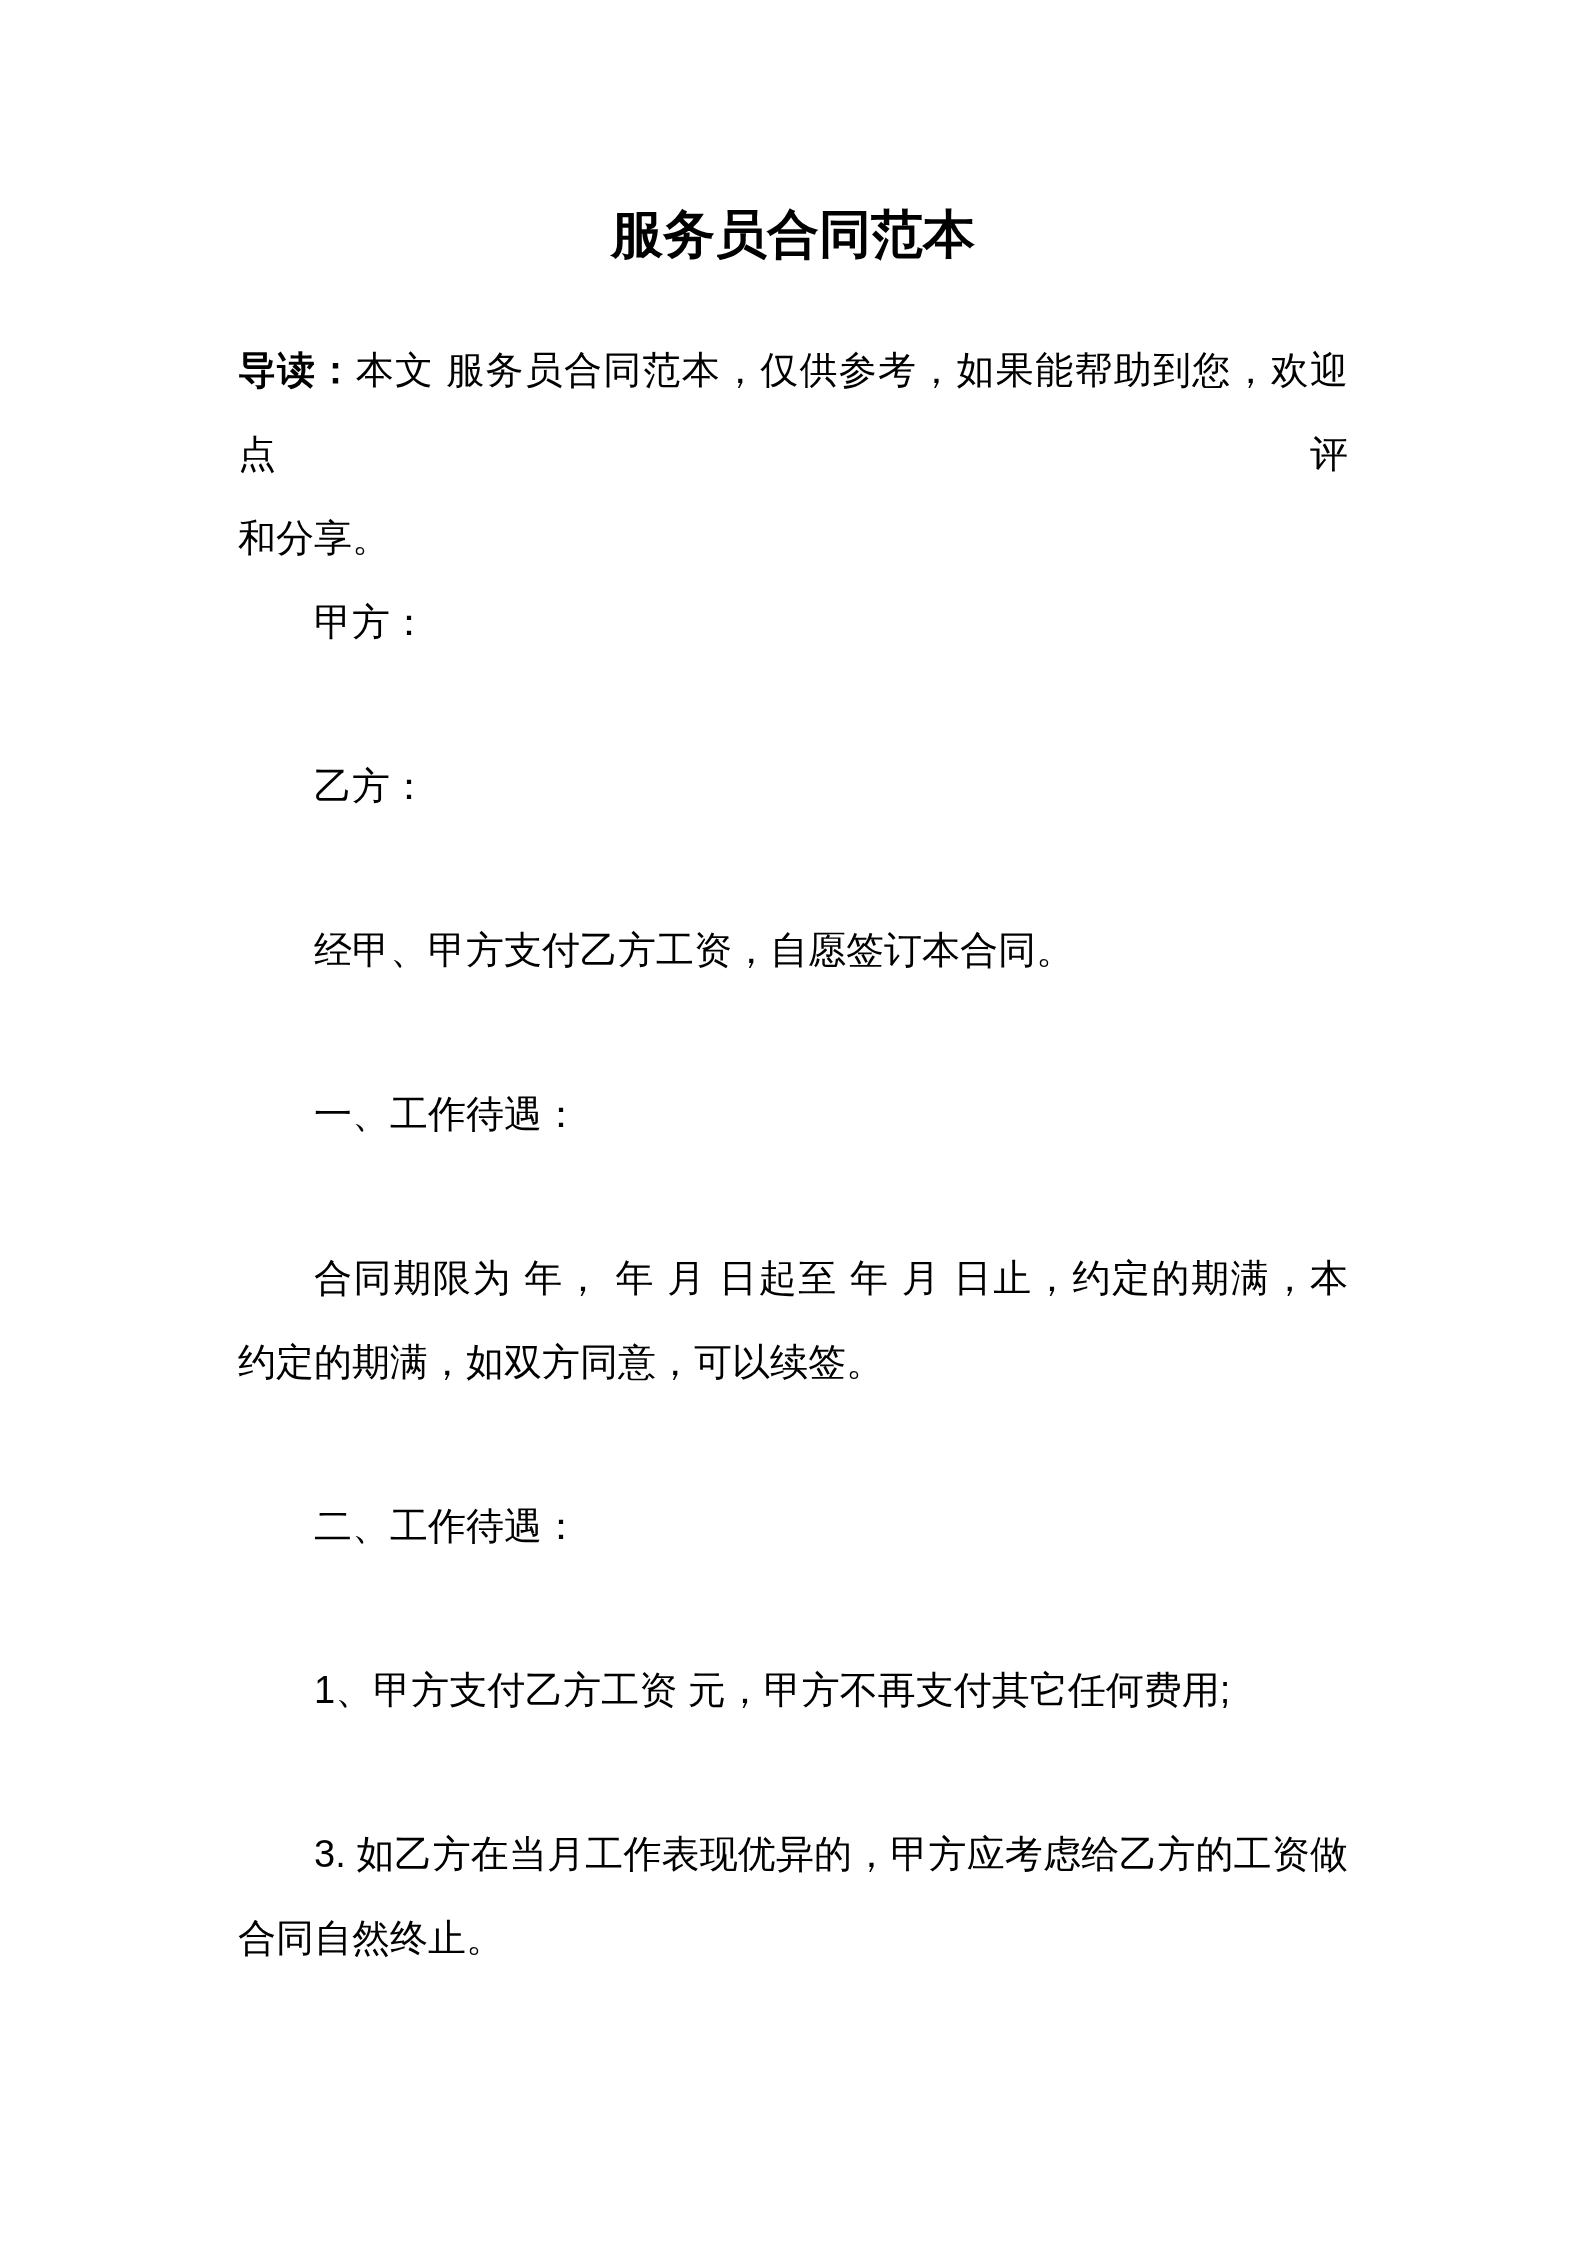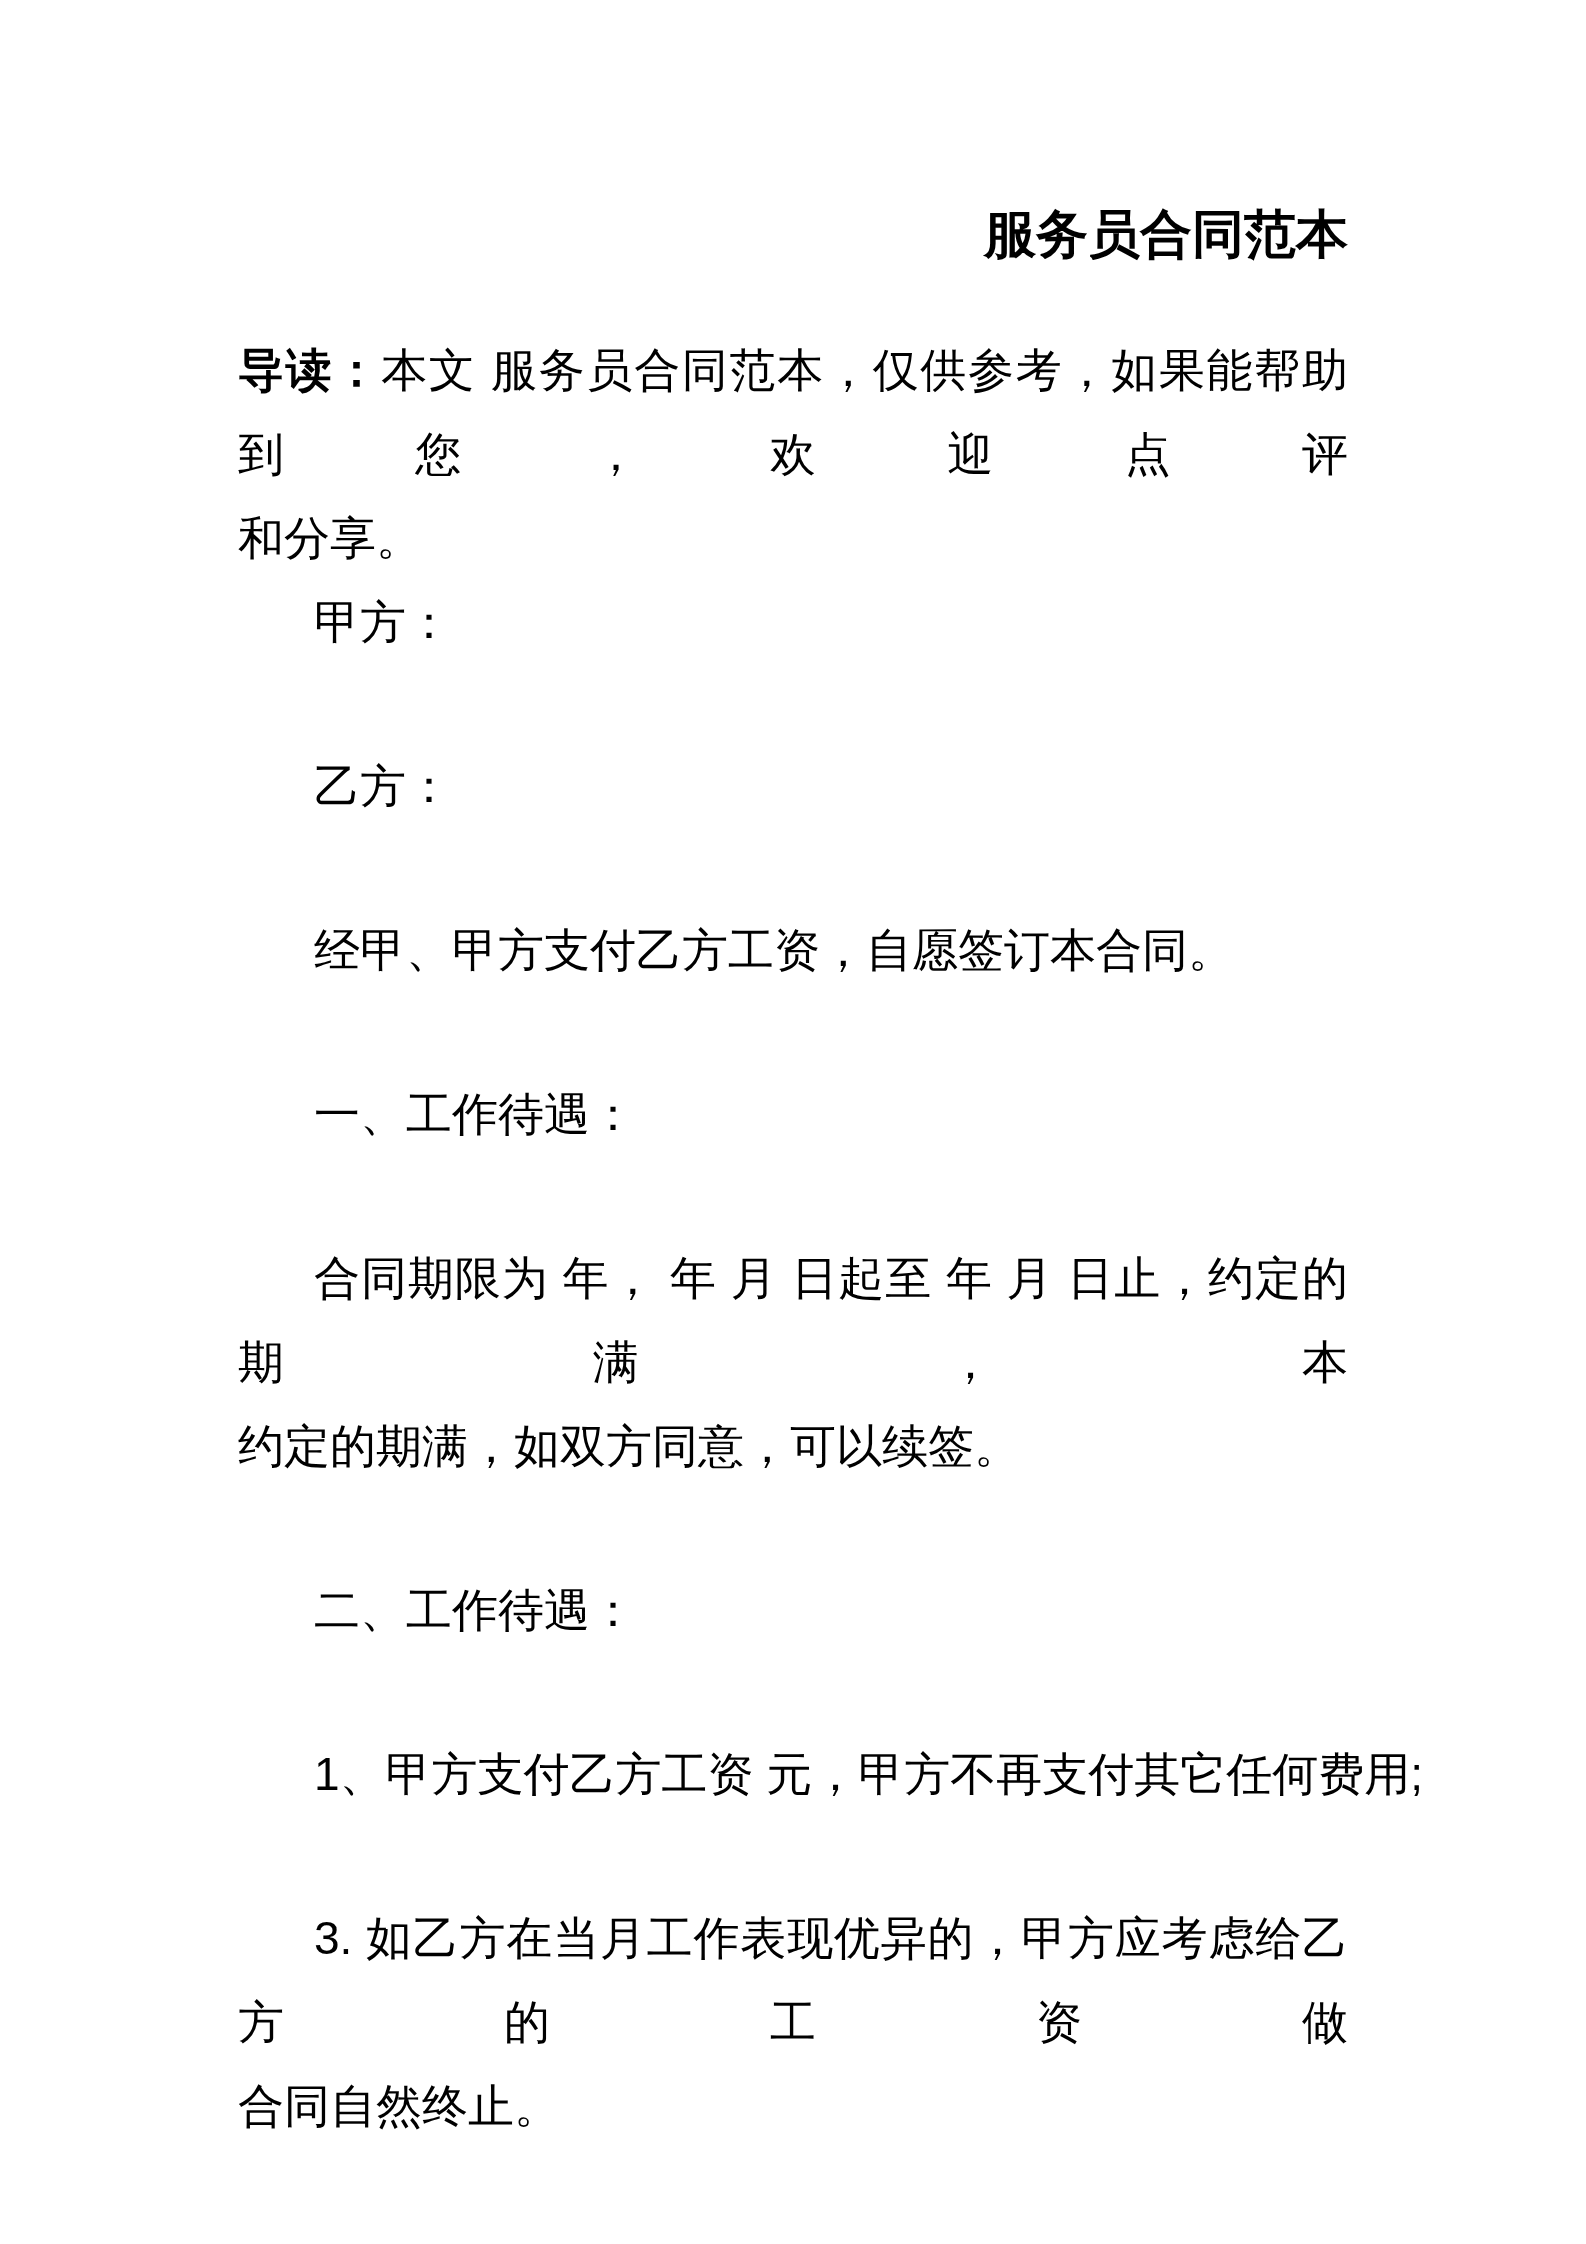--- a/index.html
+++ b/index.html
@@ -20,25 +20,25 @@
     position: absolute;
     left: 238px;
     top: 0;
     width: 1110px;
   }
   .doc-title {
     margin: 204px 0 0 0;
     font-size: 52px;
     line-height: 60px;
     font-weight: bold;
-    text-align: right;
+    text-align: center;
     letter-spacing: 0;
   }
   .para {
-    font-size: 46px;
+    font-size: 38px;
     line-height: 84px;
     margin: 0 0 80px 0;
     text-align: left;
   }
   .para.lead {
     margin-top: 64px;
     margin-bottom: 0;
   }
   .line {
     min-height: 84px;

